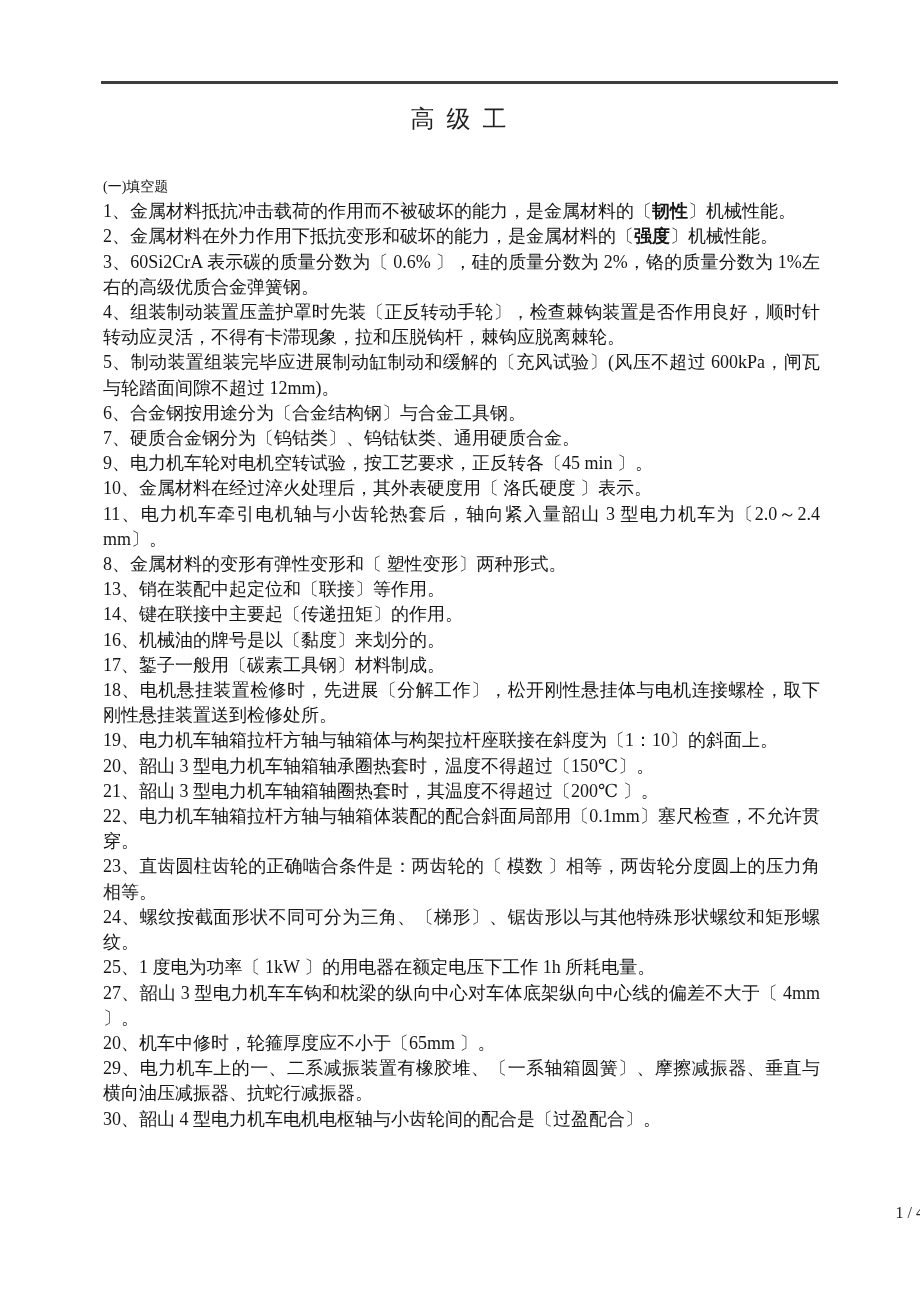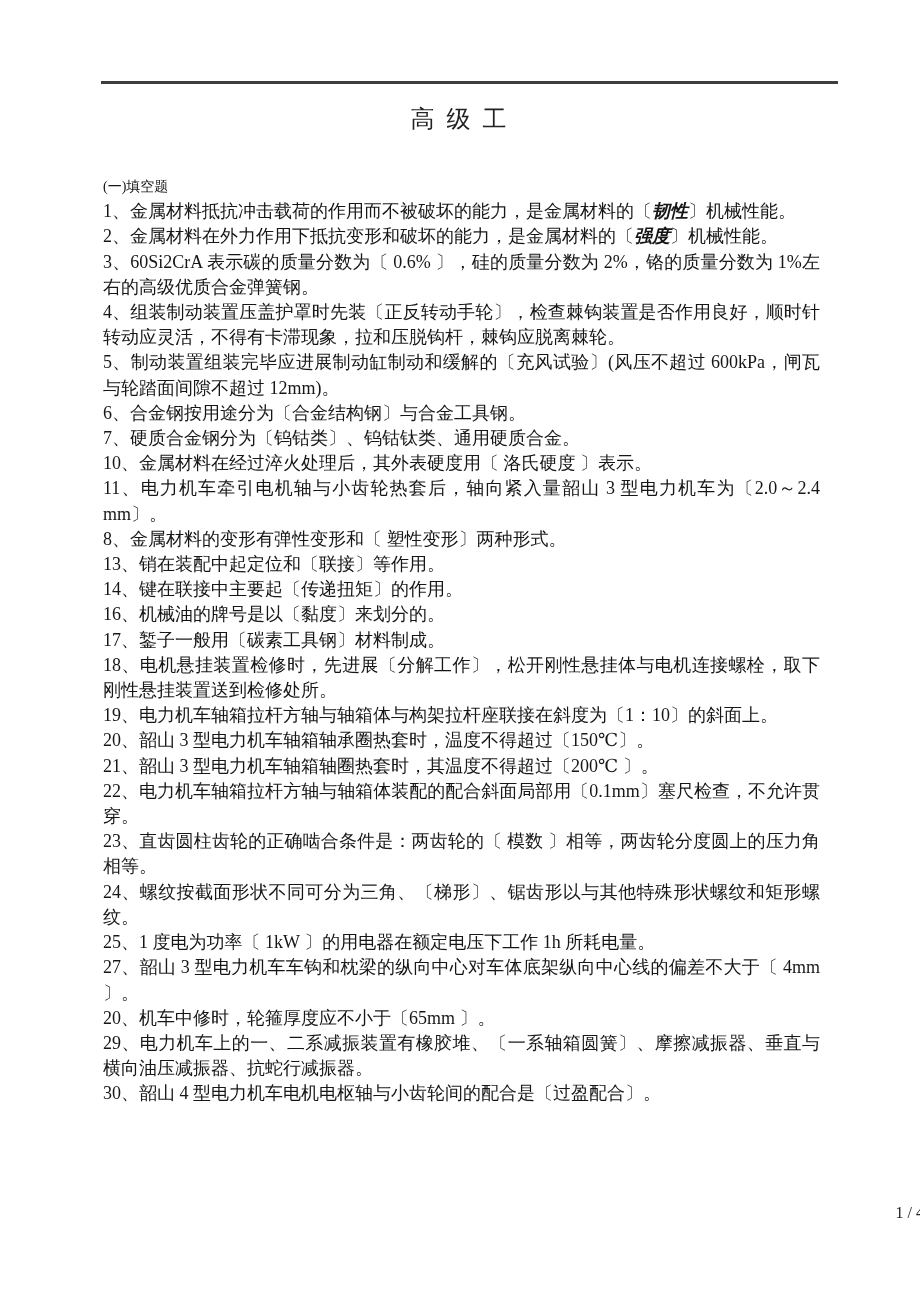--- a/index.html
+++ b/index.html
@@ -54,21 +54,20 @@
     font-size: 14px;
     font-weight: normal;
   }
   .question {
     margin: 0;
     text-align: justify;
     text-justify: inter-ideograph;
   }
   .question .bold {
     font-weight: 700;
-    font-style: italic;
   }
   .footer {
     position: absolute;
     left: 12px;
     top: 1204px;
     width: 100%;
     text-align: right;
     font-size: 16px;
     color: #222222;
   }
@@ -85,20 +84,21 @@
   <div class="content">
     <p class="section-heading">(一)填空题</p>
     <div id="questions-list">
         <p class="question"><span>1、金属材料抵抗冲击载荷的作用而不被破坏的能力，是金属材料的〔</span><span class="bold">韧性</span><span>〕机械性能。</span></p>
         <p class="question"><span>2、金属材料在外力作用下抵抗变形和破坏的能力，是金属材料的〔</span><span class="bold">强度</span><span>〕机械性能。</span></p>
         <p class="question"><span>3、60Si2CrA 表示碳的质量分数为〔  0.6%  〕，硅的质量分数为 2%，铬的质量分数为 1%左右的高级优质合金弹簧钢。</span></p>
         <p class="question"><span>4、组装制动装置压盖护罩时先装〔正反转动手轮〕，检查棘钩装置是否作用良好，顺时针转动应灵活，不得有卡滞现象，拉和压脱钩杆，棘钩应脱离棘轮。</span></p>
         <p class="question"><span>5、制动装置组装完毕应进展制动缸制动和缓解的〔充风试验〕(风压不超过 600kPa，闸瓦与轮踏面间隙不超过 12mm)。</span></p>
         <p class="question"><span>6、合金钢按用途分为〔合金结构钢〕与合金工具钢。</span></p>
         <p class="question"><span>7、硬质合金钢分为〔钨钴类〕、钨钴钛类、通用硬质合金。</span></p>
+        <p class="question"><span>9、电力机车轮对电机空转试验，按工艺要求，正反转各〔45 min 〕。</span></p>
         <p class="question"><span>10、金属材料在经过淬火处理后，其外表硬度用〔  洛氏硬度  〕表示。</span></p>
         <p class="question"><span>11、电力机车牵引电机轴与小齿轮热套后，轴向紧入量韶山 3 型电力机车为〔2.0～2.4 mm〕。</span></p>
         <p class="question"><span>8、金属材料的变形有弹性变形和〔  塑性变形〕两种形式。</span></p>
         <p class="question"><span>13、销在装配中起定位和〔联接〕等作用。</span></p>
         <p class="question"><span>14、键在联接中主要起〔传递扭矩〕的作用。</span></p>
         <p class="question"><span>16、机械油的牌号是以〔黏度〕来划分的。</span></p>
         <p class="question"><span>17、錾子一般用〔碳素工具钢〕材料制成。</span></p>
         <p class="question"><span>18、电机悬挂装置检修时，先进展〔分解工作〕，松开刚性悬挂体与电机连接螺栓，取下刚性悬挂装置送到检修处所。</span></p>
         <p class="question"><span>19、电力机车轴箱拉杆方轴与轴箱体与构架拉杆座联接在斜度为〔1：10〕的斜面上。</span></p>
         <p class="question"><span>20、韶山 3 型电力机车轴箱轴承圈热套时，温度不得超过〔150℃〕。</span></p>

